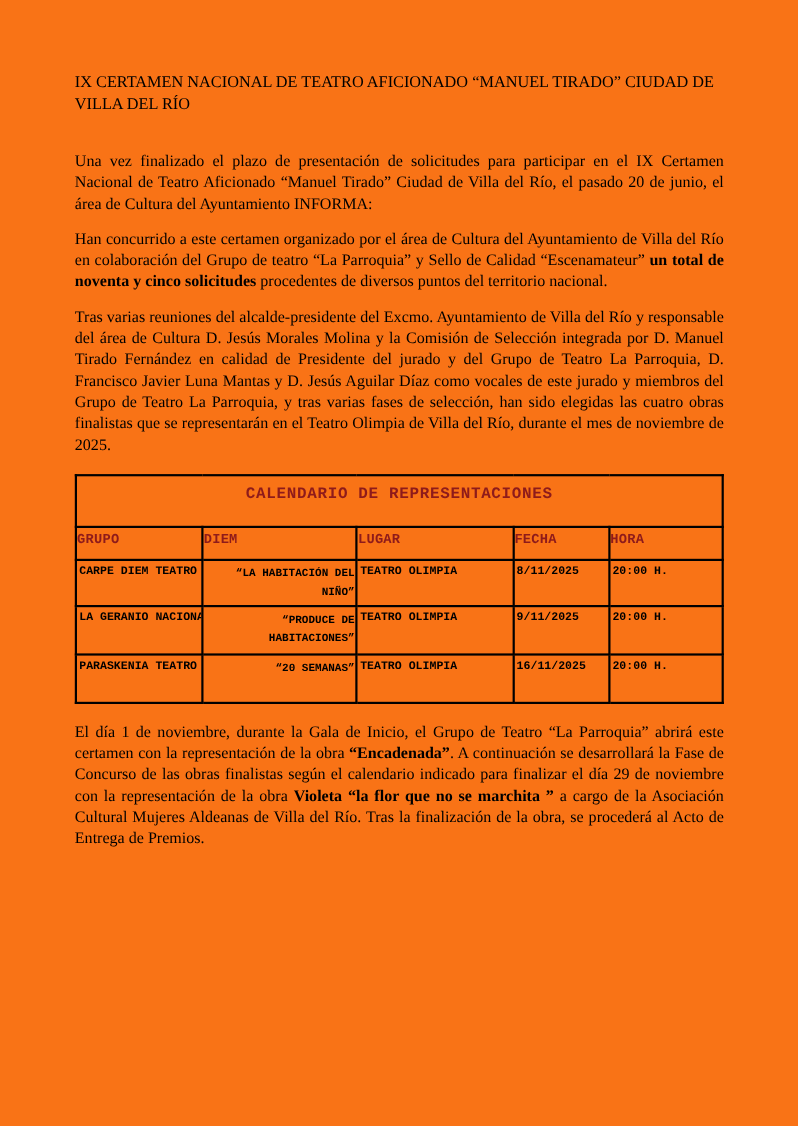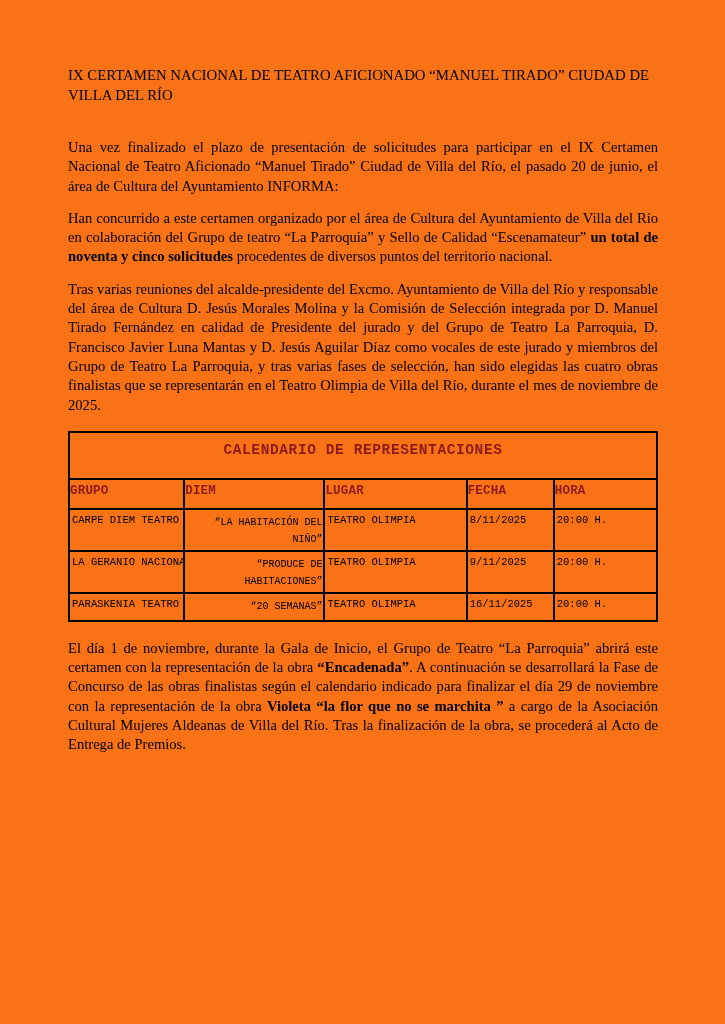--- a/index.html
+++ b/index.html
@@ -62,36 +62,36 @@
     color: var(--accent, #8E1B1B);
     font-size: 12.5px;
     font-weight: bold;
     text-align: left;
     padding: 4px 0 10px 0;
     letter-spacing: 0.2px;
     margin-top: 32px;
   }
   td.data {
     font-size: 10.5px;
-    font-weight: normal;
+    font-weight: bold;
     padding: 4px 1px 2px 2px;
     white-space: nowrap;
     overflow: hidden;
     line-height: 13px;
     margin-left: 20px;
   }
   td.obra {
     text-align: right;
     font-size: 10px;
     white-space: normal;
     line-height: 17px;
     padding: 4px 1px 2px 1px;
   }
   tr.r1 td { height: 35px; }
-  tr.r2 td, tr.r3 td, tr.r4 td { height: 28px; }
+  tr.r2 td, tr.r3 td, tr.r4 td { height: 44px; }
 </style>
 </head>
 <body>
 
 <div class="page">
 
   <h1 class="doc-title">IX CERTAMEN NACIONAL DE TEATRO AFICIONADO “MANUEL TIRADO” CIUDAD DE VILLA DEL RÍO</h1>
 
   <p class="para"><span>Una vez finalizado el plazo de presentación de solicitudes para participar en el  IX Certamen Nacional de Teatro Aficionado “Manuel Tirado” Ciudad de Villa del Río, el pasado 20 de junio, el área de Cultura del Ayuntamiento  INFORMA:</span></p>
 

